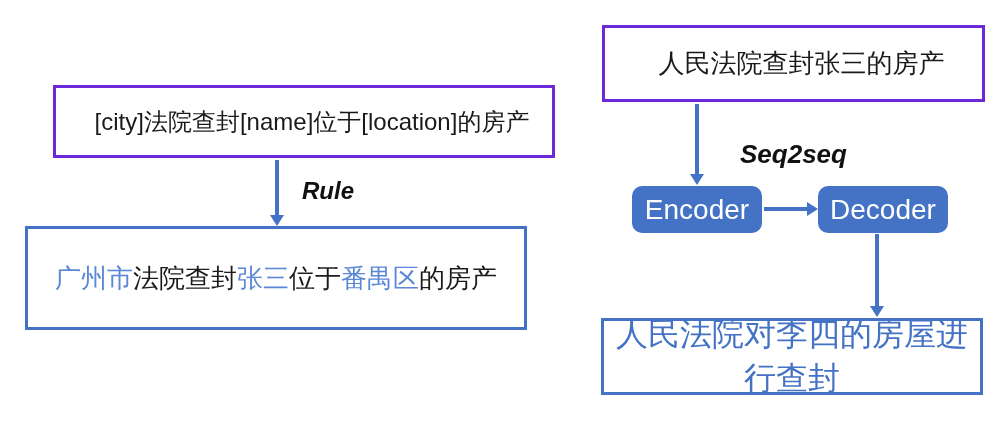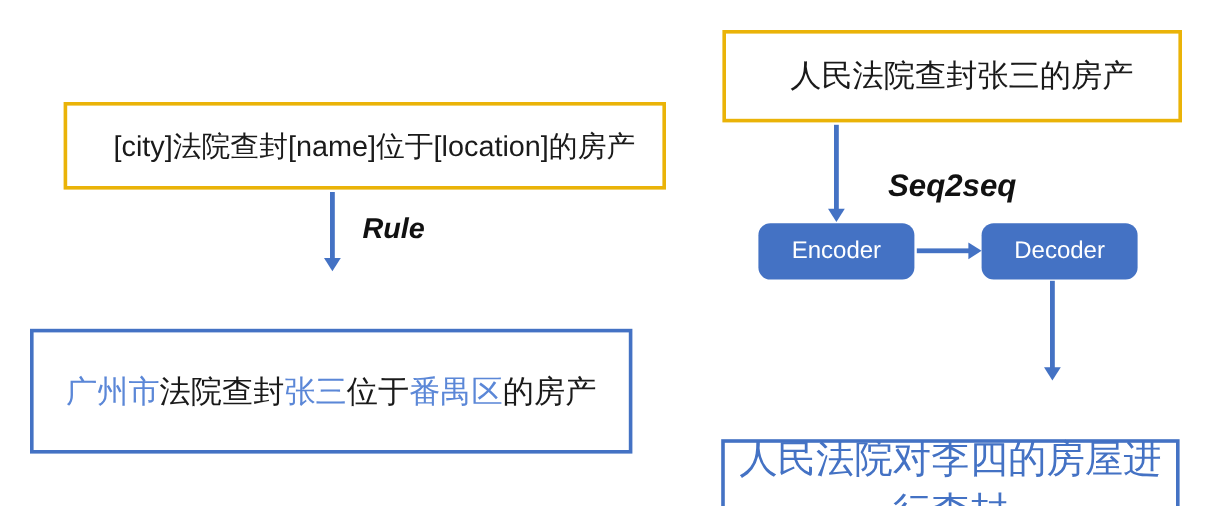--- a/index.html
+++ b/index.html
@@ -12,22 +12,22 @@
     position: relative;
     width: 1008px; height: 422px;
     background: #ffffff;
   }
   .box {
     position: absolute;
     display: flex; align-items: center; justify-content: center;
     text-align: center;
     background: #ffffff;
   }
-  .black-border { border: 3px solid #eab308; padding-left: 16px; }
-  .blue-border  { border: 3px solid #4472C4; margin-top: 48px; }
+  .black-border { border: 3px solid #6d28d9; padding-left: 16px; }
+  .blue-border  { border: 3px solid #4472C4; }
 
   .left-template-box { left: 25px; top: 85px;  width: 502px; height: 73px;  font-size: 24px; color: #1a1a1a; margin-left: 28px; }
   .left-output-box   { left: 25px; top: 226px; width: 502px; height: 104px; font-size: 26px; color: #1a1a1a;
                        flex-direction: column; line-height: 33px; }
   .right-input-box   { left: 602px; top: 25px;  width: 383px; height: 77px; font-size: 26px; color: #1a1a1a; }
   .right-output-box  { left: 601px; top: 318px; width: 382px; height: 77px; font-size: 32px; color: #4472C4; }
 
   .hl { color: #5B87D7; }
 
   .flow-label {
@@ -36,21 +36,21 @@
     color: #111111;
   }
   .rule-label    { left: 302px; top: 177px; font-size: 24px; }
   .seq2seq-label { left: 740px; top: 139px; font-size: 26px; font-style: italic; }
 
   .node {
     position: absolute;
     width: 130px; height: 47px;
     background: #4472C4;
     border-radius: 10px;
-    color: #ffffff; font-size: 20px;
+    color: #ffffff; font-size: 28px;
     display: flex; align-items: center; justify-content: center;
   }
   .encoder-node { left: 632px; top: 186px; }
   .decoder-node { left: 818px; top: 186px; }
 
   
   .arrow-v { position: absolute; width: 14px; }
   .arrow-v .shaft {
     position: absolute; left: 5px; top: 0; bottom: 10px; width: 4px;
     background: #4472C4;

